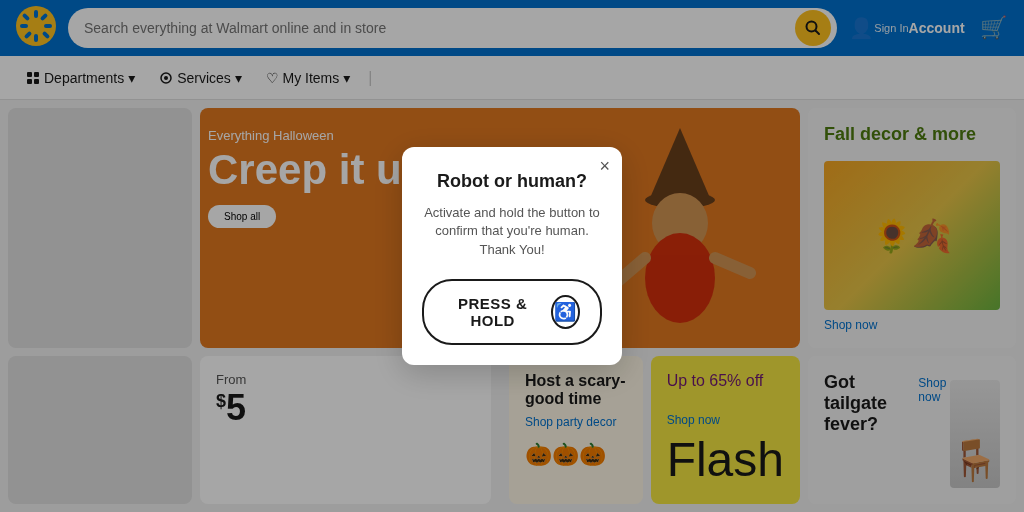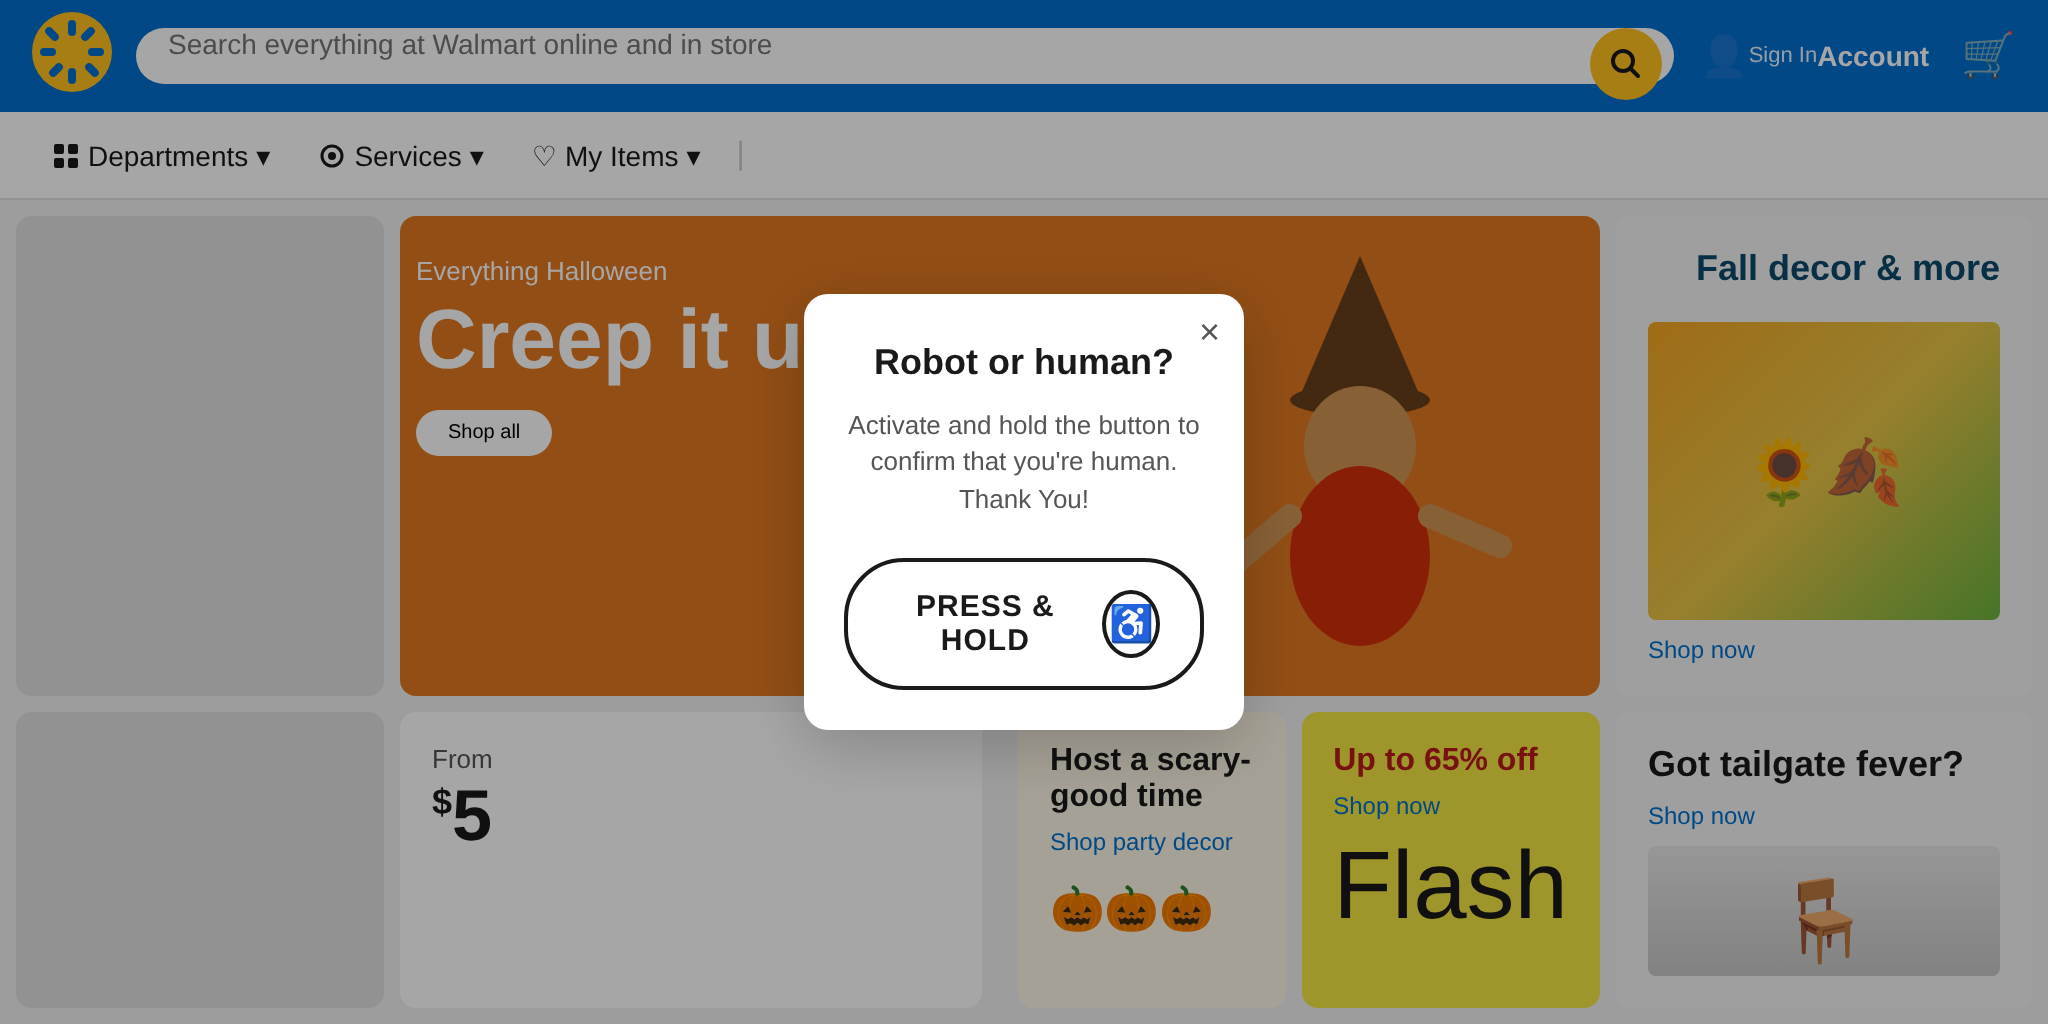--- a/index.html
+++ b/index.html
@@ -14,25 +14,25 @@
       padding: 0 16px;
       gap: 12px;
     }
     .walmart-logo {
       width: 40px;
       height: 40px;
       flex-shrink: 0;
     }
     .search-bar {
       flex: 1;
-      height: 28px;
+      height: 40px;
       background: white;
       border-radius: 20px;
       display: flex;
-      align-items: flex-start;
+      align-items: center;
       padding: 0 16px;
       gap: 8px;
     }
     .search-input {
       flex: 1;
       border: none;
       outline: none;
       font-size: 14px;
       color: #666;
       background: transparent;
@@ -180,55 +180,54 @@
       overflow: hidden;
     }
     .halloween-host-card .card-title { font-size: 16px; font-weight: bold; color: #1a1a1a; margin-bottom: 4px; }
     .halloween-host-card .card-link { font-size: 12px; color: #0071ce; cursor: pointer; }
 
     .flash-card {
       background: #f5e642;
       border-radius: 8px;
       padding: 16px;
     }
-    .flash-card .card-title { font-size: 16px; font-weight: bold; color: #b91c1c; margin-bottom: 4px; }
+    .flash-card .card-title { font-size: 16px; font-weight: normal; color: #701a75; margin-bottom: 20px; }
     .flash-card .card-link { font-size: 12px; color: #0071ce; cursor: pointer; }
     .flash-card .flash-text { font-size: 48px; font-weight: normal; color: #1a1a1a; line-height: 1; margin-top: 8px; }
 
     
     .right-top {
       grid-column: 3;
       grid-row: 1;
       background: #f5f5f5;
       border-radius: 8px;
       padding: 16px;
       display: flex;
       flex-direction: column;
     }
-    .right-top .card-title { font-size: 18px; font-weight: bold; color: #0c4a6e; margin-bottom: 8px; text-align: right; }
+    .right-top .card-title { font-size: 18px; font-weight: bold; color: #4d7c0f; margin-bottom: 8px; }
     .right-top .card-link { font-size: 12px; color: #0071ce; cursor: pointer; margin-top: auto; }
     .sunflower-img {
       flex: 1;
       background: linear-gradient(135deg, #f5a623 0%, #e8c547 50%, #6db33f 100%);
       border-radius: 4px;
       margin: 8px 0;
       display: flex;
       align-items: center;
       justify-content: center;
       font-size: 32px;
     }
 
     .right-bottom {
       grid-column: 3;
       grid-row: 2;
       background: #f5f5f5;
       border-radius: 8px;
       padding: 16px;
       display: flex;
-      flex-direction: column;
     }
     .right-bottom .card-title { font-size: 18px; font-weight: bold; color: #1a1a1a; margin-bottom: 4px; }
     .right-bottom .card-link { font-size: 12px; color: #0071ce; cursor: pointer; margin-top: 4px; }
     .chair-img {
       flex: 1;
       background: linear-gradient(180deg, #e8e8e8 0%, #c8c8c8 100%);
       border-radius: 4px;
       margin-top: 8px;
       display: flex;
       align-items: flex-end;

